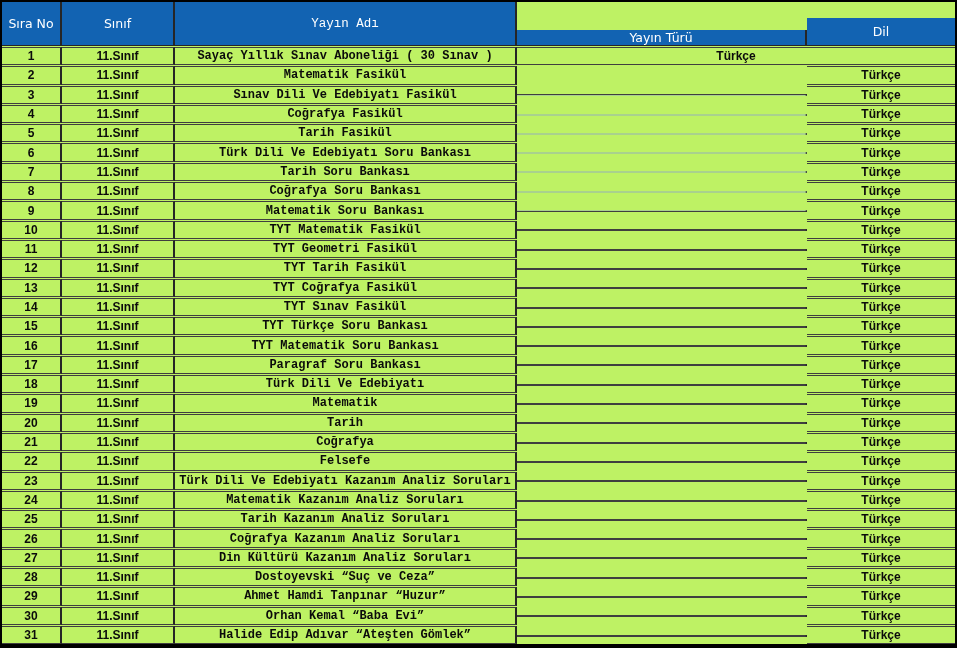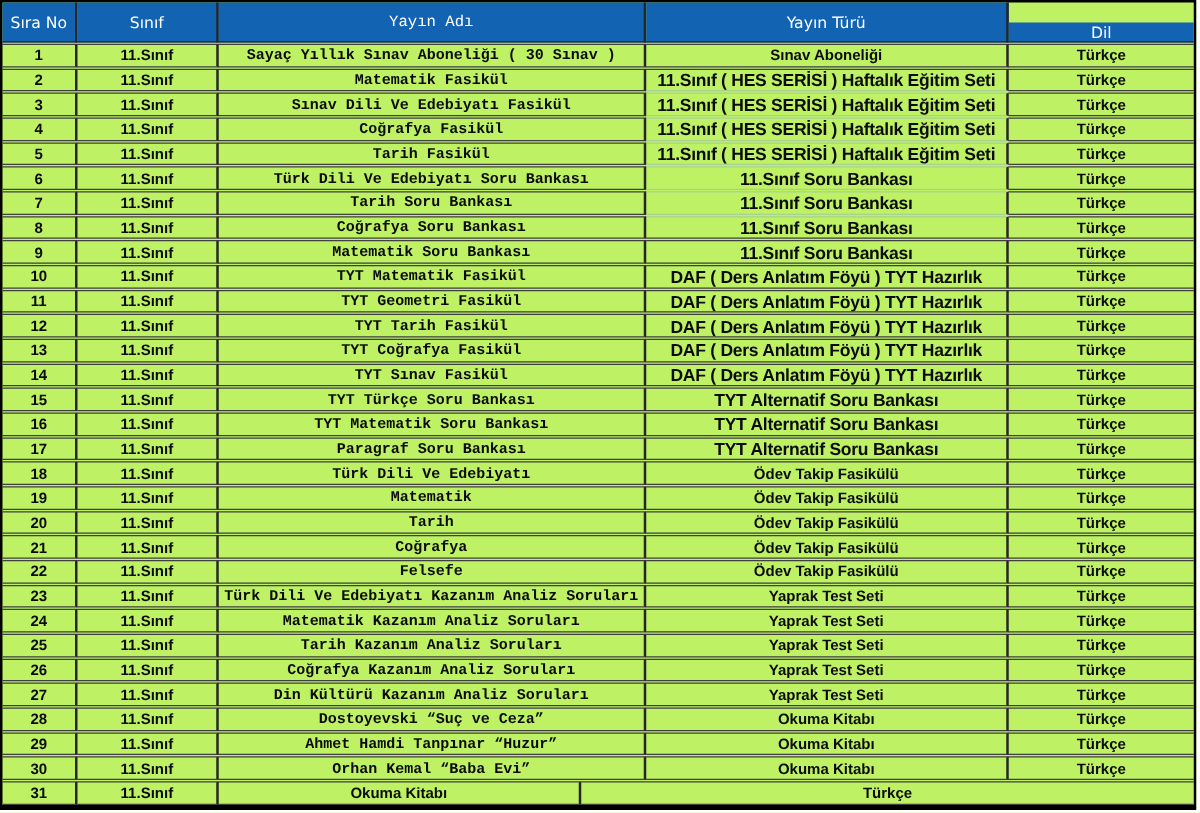--- a/index.html
+++ b/index.html
@@ -54,21 +54,21 @@
     display:flex;align-items:center;justify-content:center;
     border-top:1px solid var(--grid-h);
     border-bottom:1px solid var(--grid-h);
     border-right:2px solid var(--grid-v);
     overflow:hidden;white-space:nowrap;
     line-height:1;
   }
   .c-no  {width:60px;}
   .c-sinif{width:113px;}
   .c-ad  {width:342px;font-family:Liberation Mono, monospace;}
-  .c-tur {width:290px;}
+  .c-tur {width:290px;margin-top:28px;}
   .c-dil {flex:1 1 auto;border-right:none;}
   .c-tur.small{font-size:14px;letter-spacing:-0.2px;}
   .c-tur.gt{border-top-color:var(--green);}
   .c-tur.gb{border-bottom-color:var(--green);}
 </style>
 </head>
 <body>
 
 <div class="sheet">
   <div class="hrow">
@@ -76,21 +76,20 @@
     <div class="hcell c-sinif">Sınıf</div>
     <div class="hcell c-ad">Yayın Adı</div>
     <div class="hcell c-tur">Yayın Türü</div>
     <div class="hcell c-dil">Dil</div>
   </div>
   <div class="rows">
       <div class="row">
     <div class="cell c-no">1</div>
     <div class="cell c-sinif">11.Sınıf</div>
     <div class="cell c-ad">Sayaç Yıllık Sınav Aboneliği ( 30 Sınav )</div>
-    <div class="cell c-tur">Sınav Aboneliği</div>
     <div class="cell c-dil">Türkçe</div>
   </div>
       <div class="row">
     <div class="cell c-no">2</div>
     <div class="cell c-sinif">11.Sınıf</div>
     <div class="cell c-ad">Matematik Fasikül</div>
     <div class="cell c-tur small gb">11.Sınıf ( HES SERİSİ ) Haftalık Eğitim Seti</div>
     <div class="cell c-dil">Türkçe</div>
   </div>
       <div class="row">
@@ -285,17 +284,18 @@
       <div class="row">
     <div class="cell c-no">30</div>
     <div class="cell c-sinif">11.Sınıf</div>
     <div class="cell c-ad">Orhan Kemal “Baba Evi”</div>
     <div class="cell c-tur">Okuma Kitabı</div>
     <div class="cell c-dil">Türkçe</div>
   </div>
       <div class="row">
     <div class="cell c-no">31</div>
     <div class="cell c-sinif">11.Sınıf</div>
+    <div class="cell c-ad">Halide Edip Adıvar “Ateşten Gömlek”</div>
     <div class="cell c-tur">Okuma Kitabı</div>
     <div class="cell c-dil">Türkçe</div>
   </div>
     </div>
 </div>
 
 </body></html>

